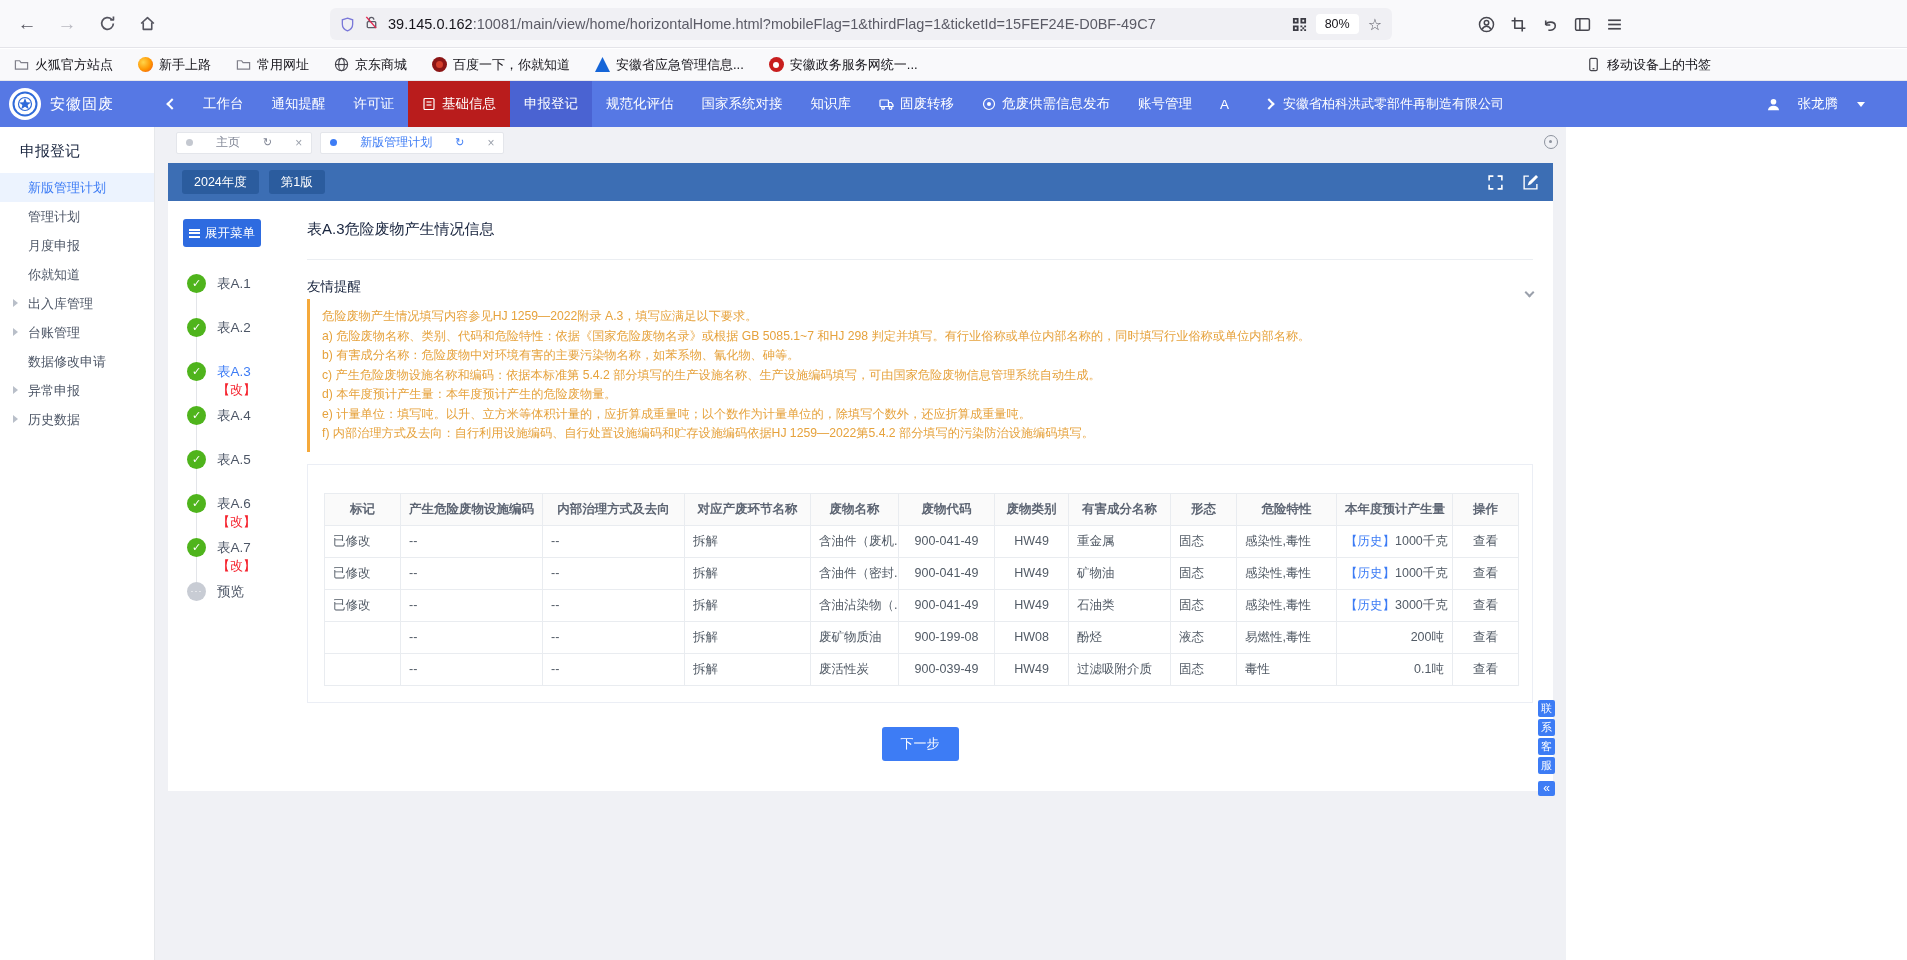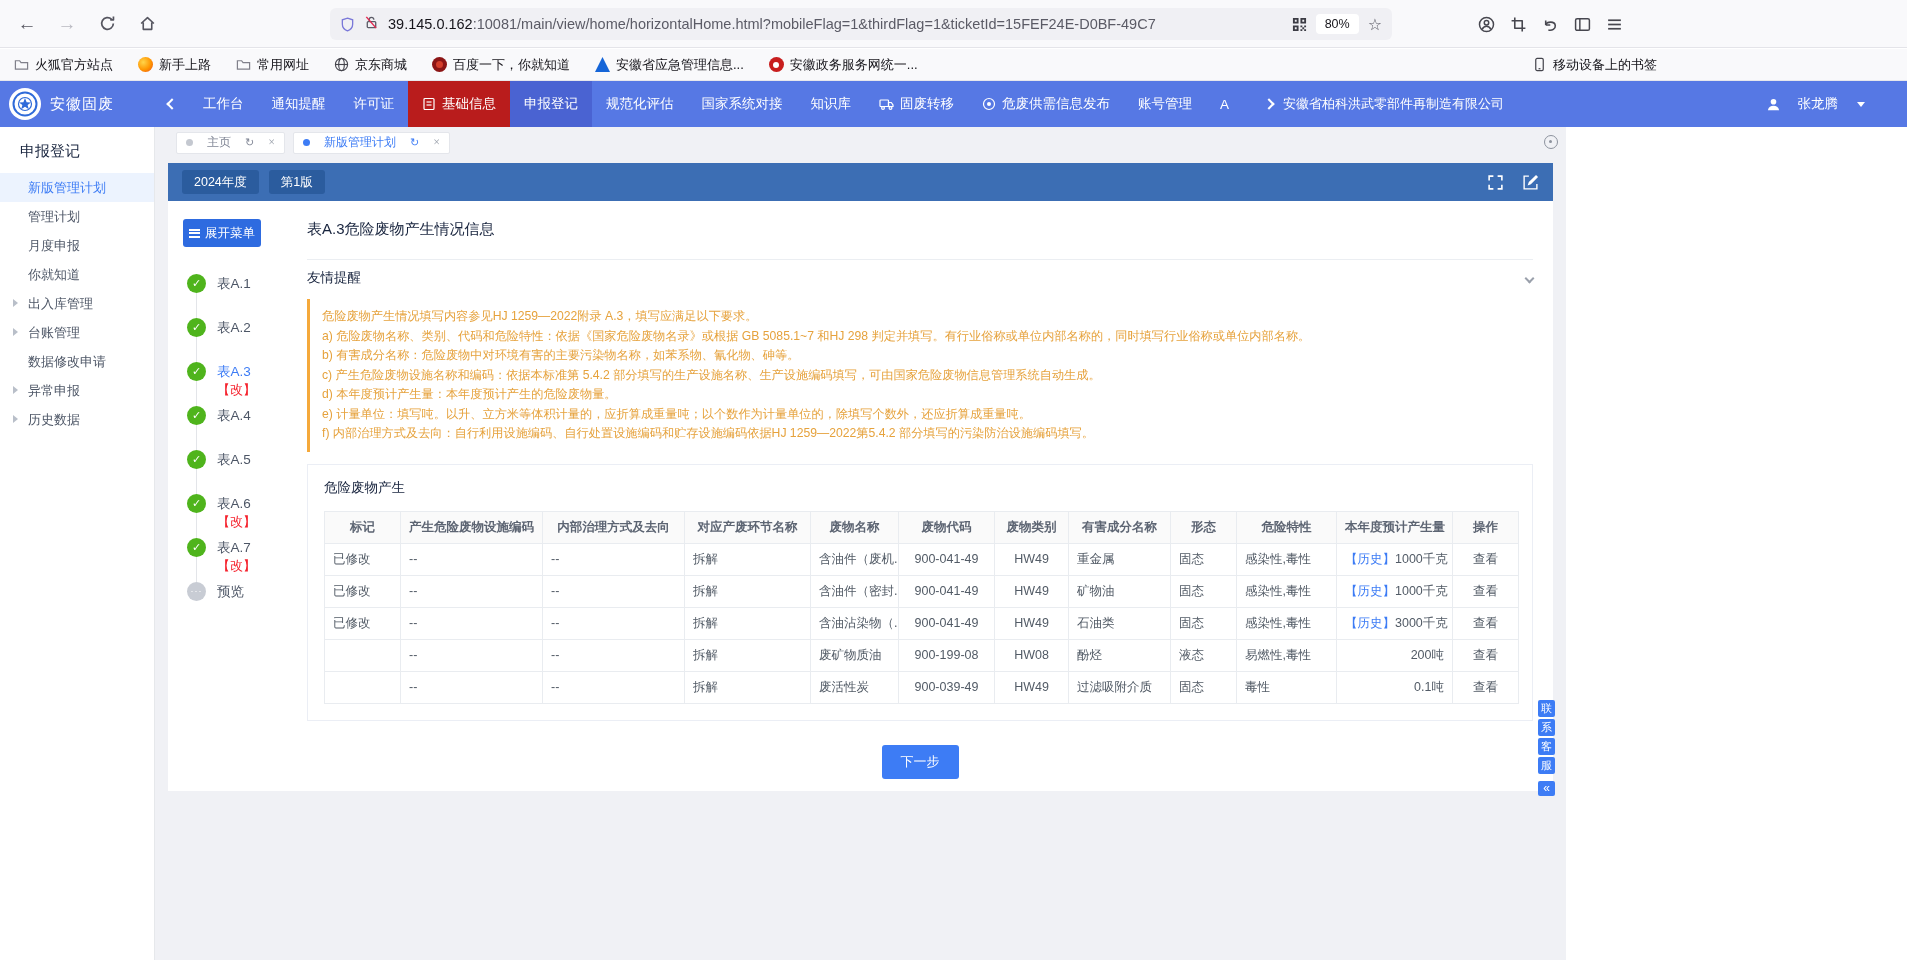--- a/index.html
+++ b/index.html
@@ -19,21 +19,21 @@
   .url-text b { color:#15141a; font-weight:normal; }
   .zoom-pill { background:#fff; border-radius:4px; font-size:12.5px; color:#15141a;
     padding:3px 9px; flex:none; }
   .chrome-right { position:absolute; left:1478px; top:7px; height:34px; display:flex;
     align-items:center; gap:15px; color:#47474f; }
   .icon16 { width:17px; height:17px; display:block; }
 
   .bookmarks-bar { position:absolute; left:0; top:49px; width:1907px; height:32px; background:#f9f9fb;
     border-bottom:1px solid #e7e7ec; display:flex; align-items:center; padding-left:14px; gap:25px; }
   .bm { display:flex; align-items:center; gap:6px; font-size:13px; color:#15141a; flex:none; }
-  .bm-right { position:absolute; left:1532px;font-family:Liberation Mono, monospace; }
+  .bm-right { position:absolute; left:1586px;font-family:Liberation Mono, monospace; }
   .ic { width:15px; height:15px; flex:none; display:inline-block; }
   .ic-firefox { border-radius:50%; background:radial-gradient(circle at 35% 35%, #ffd54a, #ff9500 55%, #e8491f); }
   .ic-paw { border-radius:50%; background:#8c1515; position:relative; }
   .ic-paw::after { content:""; position:absolute; left:4px; top:4px; width:7px; height:7px; border-radius:50%; background:#d43d2a; }
   .ic-appa { background:#1565d8; clip-path:polygon(50% 0,100% 100%,0 100%); }
   .ic-gov { border-radius:50%; background:#c81e1e; position:relative; }
   .ic-gov::after { content:""; position:absolute; left:4.5px; top:4.5px; width:6px; height:6px; border-radius:50%; background:#fff; }
 
   
   .app-nav { position:absolute; left:0; top:81px; width:1907px; height:46px; background:#5678e4;
@@ -63,21 +63,21 @@
   .sidebar-title { padding:15px 0 12px 20px; font-size:15px; color:#17233d; }
   .side-item { height:29px; line-height:29px; font-size:13px; color:#4d5666; padding-left:28px;
     position:relative; white-space:nowrap; }
   .side-item.active { background:#ecf3fe; color:#3d7cf5; }
   .tri { position:absolute; left:13px; top:10px; width:0; height:0; border-top:4px solid transparent;
     border-bottom:4px solid transparent; border-left:5px solid #b9bfc9; }
 
   .workspace { position:absolute; left:155px; top:0; width:1411px; height:833px; background:#f0f1f5; }
   .tab-bar { height:31px; display:flex; align-items:center; padding-left:21px; gap:8px; position:relative; }
   .tab { height:22px; background:#fff; border:1px solid #e4e6eb; border-radius:2px; display:inline-flex;
-    align-items:center; padding:0 9px; gap:14px; font-size:12px; color:#808695;font-family:Liberation Serif, serif; }
+    align-items:center; padding:0 9px; gap:23px; font-size:12px; color:#808695; }
   .tab .dot { width:7px; height:7px; border-radius:50%; background:#c4c8d0; }
   .tab .rfr { font-size:11px; }
   .tab .x { font-size:12px; color:#9aa0ab; }
   .tab.active { color:#3d7cf5; }
   .tab.active .dot { background:#3d7cf5; }
   .tab-tools { position:absolute; right:8px; top:8px; width:14px; height:14px; border:1.5px solid #8d939e;
     border-radius:50%; }
   .tab-tools::after { content:""; position:absolute; left:4px; top:4px; width:3px; height:3px;
     border-radius:50%; background:#8d939e; }
 
@@ -100,21 +100,21 @@
   .step-dot { position:absolute; left:0; top:0; width:19px; height:19px; border-radius:50%;
     background:#4fb41c; color:#fff; font-size:11px; line-height:19px; text-align:center; }
   .step-dot.pending { background:#c8ccd4; letter-spacing:1px; font-size:9px; }
   .step-label { font-size:13.5px; color:#4d5666; line-height:19px; white-space:nowrap; }
   .step.current .step-label { color:#3d7cf5; }
   .step-changed { font-size:13px; color:#f5222d; line-height:18px; }
 
   .form-col { flex:1; padding-right:20px; min-width:0; }
   .form-title { font-size:15px; color:#17233d; font-weight:500; line-height:20px; }
   .reminder-head { margin-top:20px; border-top:1px solid #ebeef2; height:37px; display:flex;
-    align-items:center; justify-content:space-between; font-size:13.5px; color:#17233d; }
+    align-items:flex-end; justify-content:space-between; font-size:13.5px; color:#17233d; }
   .note { border-left:3px solid #f5a93b; padding:8px 12px; margin-top:3px; }
   .note div { font-size:12.2px; color:#e6a23c; line-height:19.5px; white-space:nowrap; overflow:hidden; }
   .section-card { border:1px solid #ebeef5; margin-top:12px; padding:14px 16px 16px; }
   .section-title { font-size:13.5px; color:#17233d; }
   table.grid { margin-top:14px; width:100%; border-collapse:collapse; table-layout:fixed; }
   .grid th, .grid td { border:1px solid #e9ecf0; height:32px; padding:0 8px; font-size:12.5px;
     white-space:nowrap; overflow:hidden; }
   .grid th { background:#fafafa; color:#5d6573; font-weight:bold; text-align:center; }
   .grid td { color:#525b66; text-align:left; }
   .grid td.c { text-align:center; }
@@ -447,21 +447,20 @@
               <div>危险废物产生情况填写内容参见HJ 1259—2022附录 A.3，填写应满足以下要求。</div>
               <div>a) 危险废物名称、类别、代码和危险特性：依据《国家危险废物名录》或根据 GB 5085.1~7 和HJ 298 判定并填写。有行业俗称或单位内部名称的，同时填写行业俗称或单位内部名称。</div>
               <div>b) 有害成分名称：危险废物中对环境有害的主要污染物名称，如苯系物、氰化物、砷等。</div>
               <div>c) 产生危险废物设施名称和编码：依据本标准第 5.4.2 部分填写的生产设施名称、生产设施编码填写，可由国家危险废物信息管理系统自动生成。</div>
               <div>d) 本年度预计产生量：本年度预计产生的危险废物量。</div>
               <div>e) 计量单位：填写吨。以升、立方米等体积计量的，应折算成重量吨；以个数作为计量单位的，除填写个数外，还应折算成重量吨。</div>
               <div>f) 内部治理方式及去向：自行利用设施编码、自行处置设施编码和贮存设施编码依据HJ 1259—2022第5.4.2 部分填写的污染防治设施编码填写。</div>
             </div>
 
             <div class="section-card">
-              <div class="section-title">危险废物产生</div>
               <table class="grid">
                 <colgroup>
                   <col style="width:76px">
                     <col style="width:142px">
                     <col style="width:142px">
                     <col style="width:126px">
                   <col style="width:88px">
                     <col style="width:96px">
                     <col style="width:74px">
                     <col style="width:102px">

